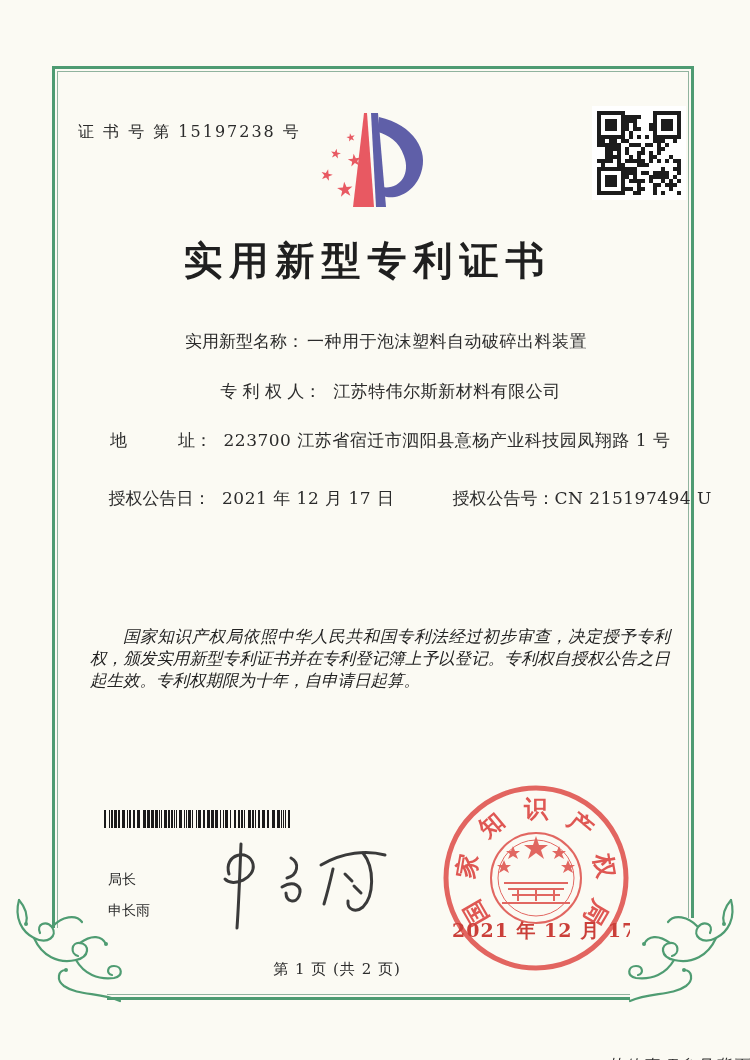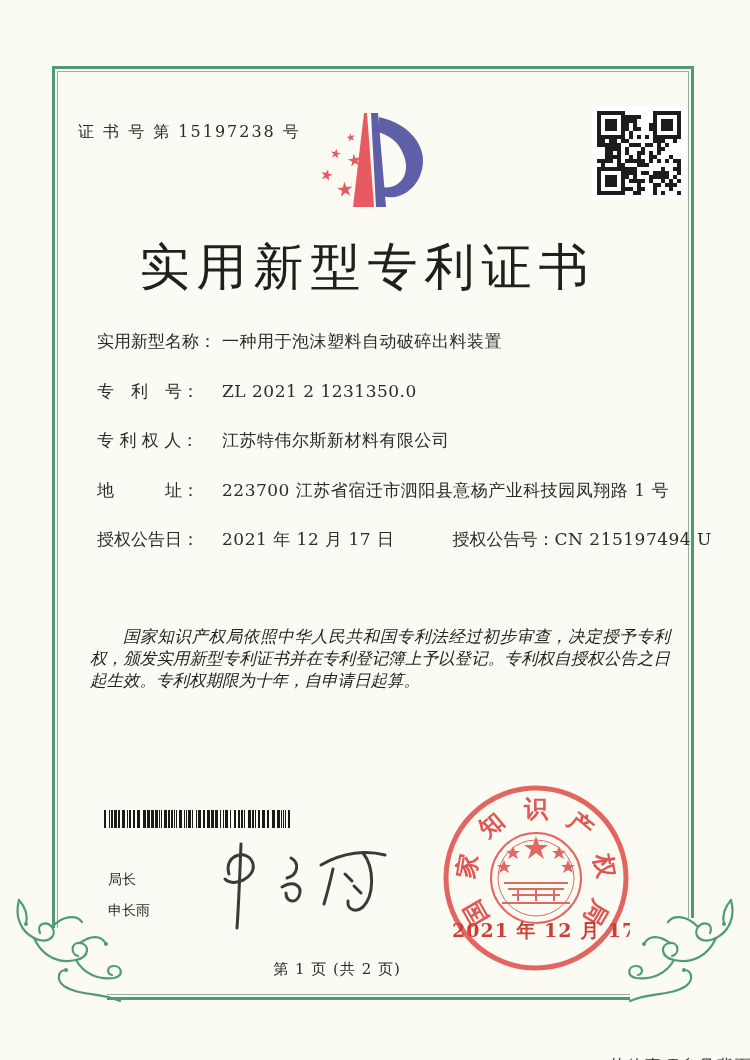--- a/index.html
+++ b/index.html
@@ -17,23 +17,23 @@
   }
   .frame::after{
     content:"";position:absolute;inset:2px;border:1px solid #90b39e;
   }
   .cert-no{left:78px;top:122px;font-size:16px;letter-spacing:2px;}
   .logo{left:294px;top:108px;width:144px;height:126px;}
   .logo svg{position:absolute;left:0;top:0;}
   .logo .star{position:absolute;color:#e85962;font-family:"DejaVu Sans",sans-serif;line-height:1;}
   .qr{left:592px;top:106px;width:94px;height:94px;}
   .title{left:0;top:234px;width:735px;text-align:center;
-    font-size:50px;font-weight:normal;letter-spacing:7px;color:#1f1f1f;}
+    font-size:39px;font-weight:bold;letter-spacing:7px;color:#1f1f1f;}
   .fields{left:97px;top:330px;width:575px;font-size:17px;}
-  .frow{margin-bottom:26.5px;white-space:nowrap;}
+  .frow{margin-bottom:26.5px;white-space:nowrap;text-align:center;}
   .flabel{display:inline-block;min-width:125px;white-space:pre;}
   .fvalue{letter-spacing:0.5px;}
   .auth2{margin-left:58px;}
   .paras{left:90px;top:626px;width:580px;font-size:16.5px;line-height:22px;
     text-align:justify;font-style:italic;color:#222;}
   .paras p{margin:0;text-indent:2em;}
   .barcode{left:103px;top:810px;width:192px;height:18px;}
   .signer{left:108px;top:864px;font-size:14px;line-height:31px;}
   .sig{left:203px;top:838px;width:200px;height:100px;}
   .seal{left:440px;top:782px;width:192px;height:192px;opacity:0.93;}
@@ -214,30 +214,27 @@
     <rect x="13" y="69" width="12" height="12" fill="#1c1c1c"></rect>
   </svg>
 
 <div class="abs title">实用新型专利证书</div>
 
 <div class="abs fields">
   <div class="frow">
     <span class="flabel">实用新型名称：</span><span class="fvalue">一种用于泡沫塑料自动破碎出料装置</span>
   </div>
   <div class="frow">
-    <span class="flabel">专　利　号：</span><span class="fvalue">ZL 2021 2 1231350.0</span>
-  </div>
-  <div class="frow">
     <span class="flabel">专 利 权 人：</span><span class="fvalue">江苏特伟尔斯新材料有限公司</span>
   </div>
   <div class="frow">
     <span class="flabel">地　　　址：</span><span class="fvalue">223700 江苏省宿迁市泗阳县意杨产业科技园凤翔路 1 号</span>
   </div>
   <div class="frow">
-    <span class="flabel">授权公告日：</span><span class="fvalue">2021 年 12 月 17 日</span><span class="auth2"><span class="flabel" style="min-width:0;">授权公告号：</span><span class="fvalue">CN 215197494 U</span></span>
+    <span class="flabel">授权公告日：</span><span class="fvalue">2021 年 12 月 17 日</span><span class="auth2"><span class="flabel" style="min-width:0;margin-top:8px;">授权公告号：</span><span class="fvalue">CN 215197494 U</span></span>
   </div>
 </div>
 
 <div class="abs paras">
   <p>国家知识产权局依照中华人民共和国专利法经过初步审查，决定授予专利权，颁发实用新型专利证书并在专利登记簿上予以登记。专利权自授权公告之日起生效。专利权期限为十年，自申请日起算。</p>
 </div>
 
 <svg id="barcode-svg" class="abs barcode" width="192" height="18" viewBox="0 0 192 18">
     <rect x="1" y="0" width="2" height="18" fill="#1a1a1a"></rect>
     <rect x="6" y="0" width="1" height="18" fill="#1a1a1a"></rect>

